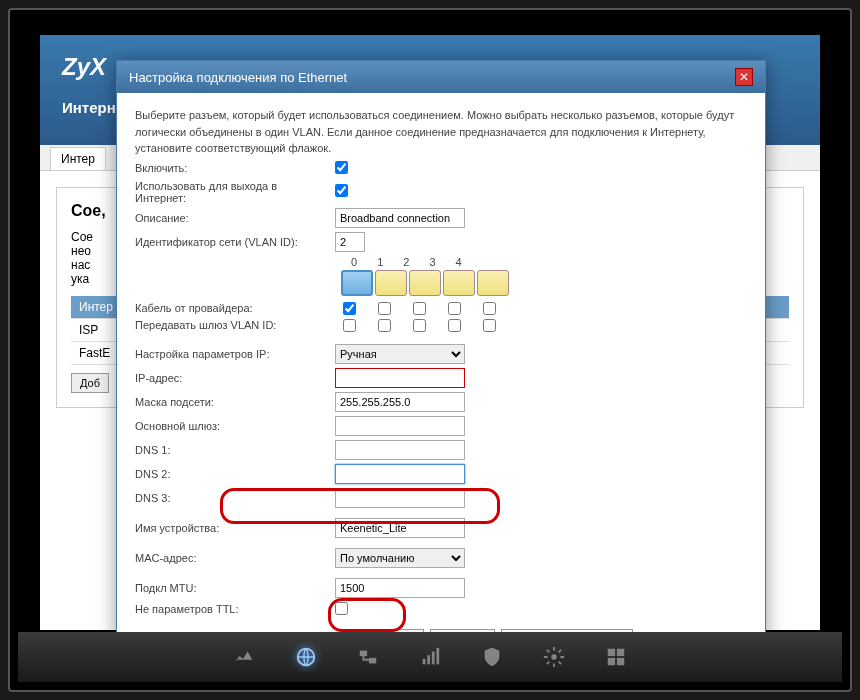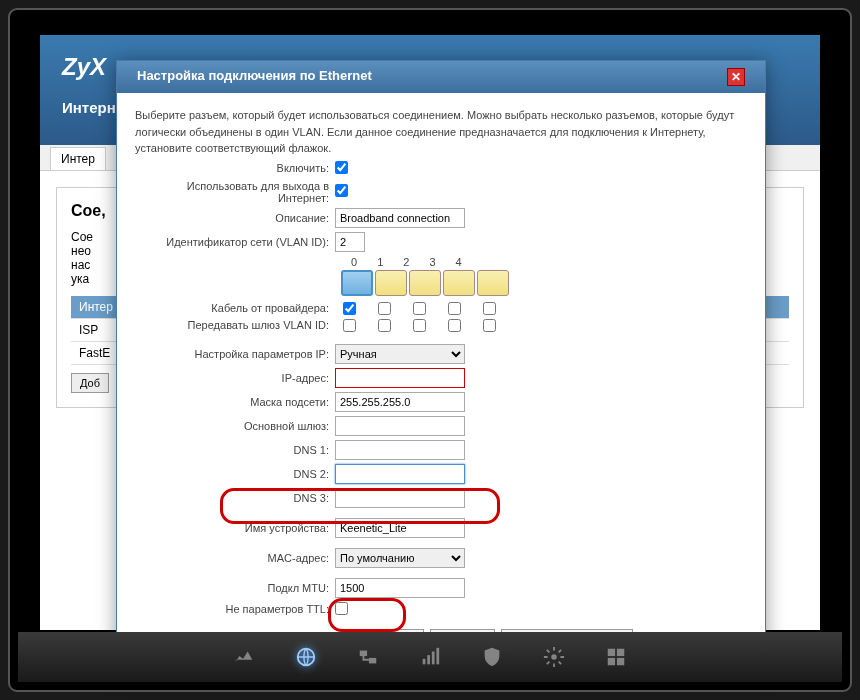--- a/index.html
+++ b/index.html
@@ -1,35 +1,35 @@
 <!DOCTYPE html>
 <html><head>
 <meta charset="utf-8">
 <style>
 *{box-sizing:border-box;margin:0;padding:0;font-family:Arial,Helvetica,sans-serif}
 body{background:#1a1a1a;width:860px;height:700px;position:relative;overflow:hidden}
-.outer-frame{position:absolute;top:8px;left:8px;right:8px;bottom:8px;border:2px solid #555;border-radius:9px;background:#000}
+.outer-frame{position:absolute;top:8px;left:8px;right:8px;bottom:8px;border:2px solid #555;border-radius:4px;background:#000}
 .browser-chrome{position:absolute;top:25px;left:30px;right:30px;bottom:60px;background:#fff;box-shadow:0 0 10px rgba(0,0,0,.5)}
 .bg-header{height:110px;background:linear-gradient(#3a7aaf,#2c5a8a);color:#fff;padding:18px 22px}
 .bg-logo{font-size:24px;font-weight:bold;font-style:italic}
 .bg-sub{font-size:15px;margin-top:18px;font-weight:bold}
 .bg-tabstrip{background:#f0f0f0;border-bottom:1px solid #ccc;height:26px;padding-left:10px}
 .bg-tab{display:inline-block;padding:4px 10px;font-size:12px;border:1px solid #ccc;border-bottom:none;background:#fff;margin-top:2px}
 .bg-panel{margin:16px;border:1px solid #ccc;padding:14px;font-size:12px}
 .bg-panel h3{font-size:16px;margin-bottom:10px}
 .bg-side-item{padding:4px 8px;font-size:12px;border-bottom:1px solid #ddd}
 .bg-side-item.active{background:#6a9dc8;color:#fff}
 .bg-btn{border:1px solid #999;background:#eee;padding:3px 8px;font-size:11px;margin-top:8px}
 .modal{position:absolute;top:50px;left:106px;width:650px;background:#fff;border:1px solid #4a7aa8;box-shadow:0 2px 18px rgba(0,0,0,.4)}
-.modal-title{background:linear-gradient(#5b8fbd,#3d6f9e);color:#fff;padding:7px 20px;font-size:13px;font-weight:bold;display:flex;justify-content:space-between;align-items:flex-start}
+.modal-title{background:linear-gradient(#5b8fbd,#3d6f9e);color:#fff;padding:7px 12px;font-size:13px;font-weight:normal;display:flex;justify-content:space-between;align-items:center}
 .modal-close{width:18px;height:18px;background:#d33;color:#fff;display:flex;align-items:center;justify-content:center;font-size:12px;cursor:pointer;border:1px solid #900}
 .modal-body{padding:14px 18px 22px;font-size:11px;color:#444}
 .modal-intro{line-height:1.5;margin-bottom:4px}
 .form-row{display:flex;align-items:center;margin-bottom:4px}
-.form-label{width:200px;text-align:right;padding-right:6px;font-size:11px}
+.form-label{width:200px;text-align:left;padding-right:6px;font-size:11px}
 .form-ctl input[type=text]{border:1px solid #aaa;height:20px;padding:0 4px;font-size:11px;width:130px}
 .form-ctl input.wide{width:130px}
 .form-ctl select{border:1px solid #aaa;height:20px;font-size:11px;width:130px}
 .form-ctl input.red{border:1px solid #c00}
 .port-header{display:flex;gap:20px;margin-left:216px;font-size:11px;margin-bottom:2px}
 .ports{display:flex;gap:2px;margin-left:206px;margin-bottom:6px}
 .port{width:32px;height:26px;border:1px solid #a88;background:linear-gradient(#f8f0b0,#f0e080);border-radius:3px}
 .port.blue{background:linear-gradient(#a0d0f0,#70b0e0);border:2px solid #4a90c8}
 .check-row{display:flex;gap:22px;margin-left:8px}
 .btns{margin-left:206px;margin-top:12px;display:flex;gap:6px}

